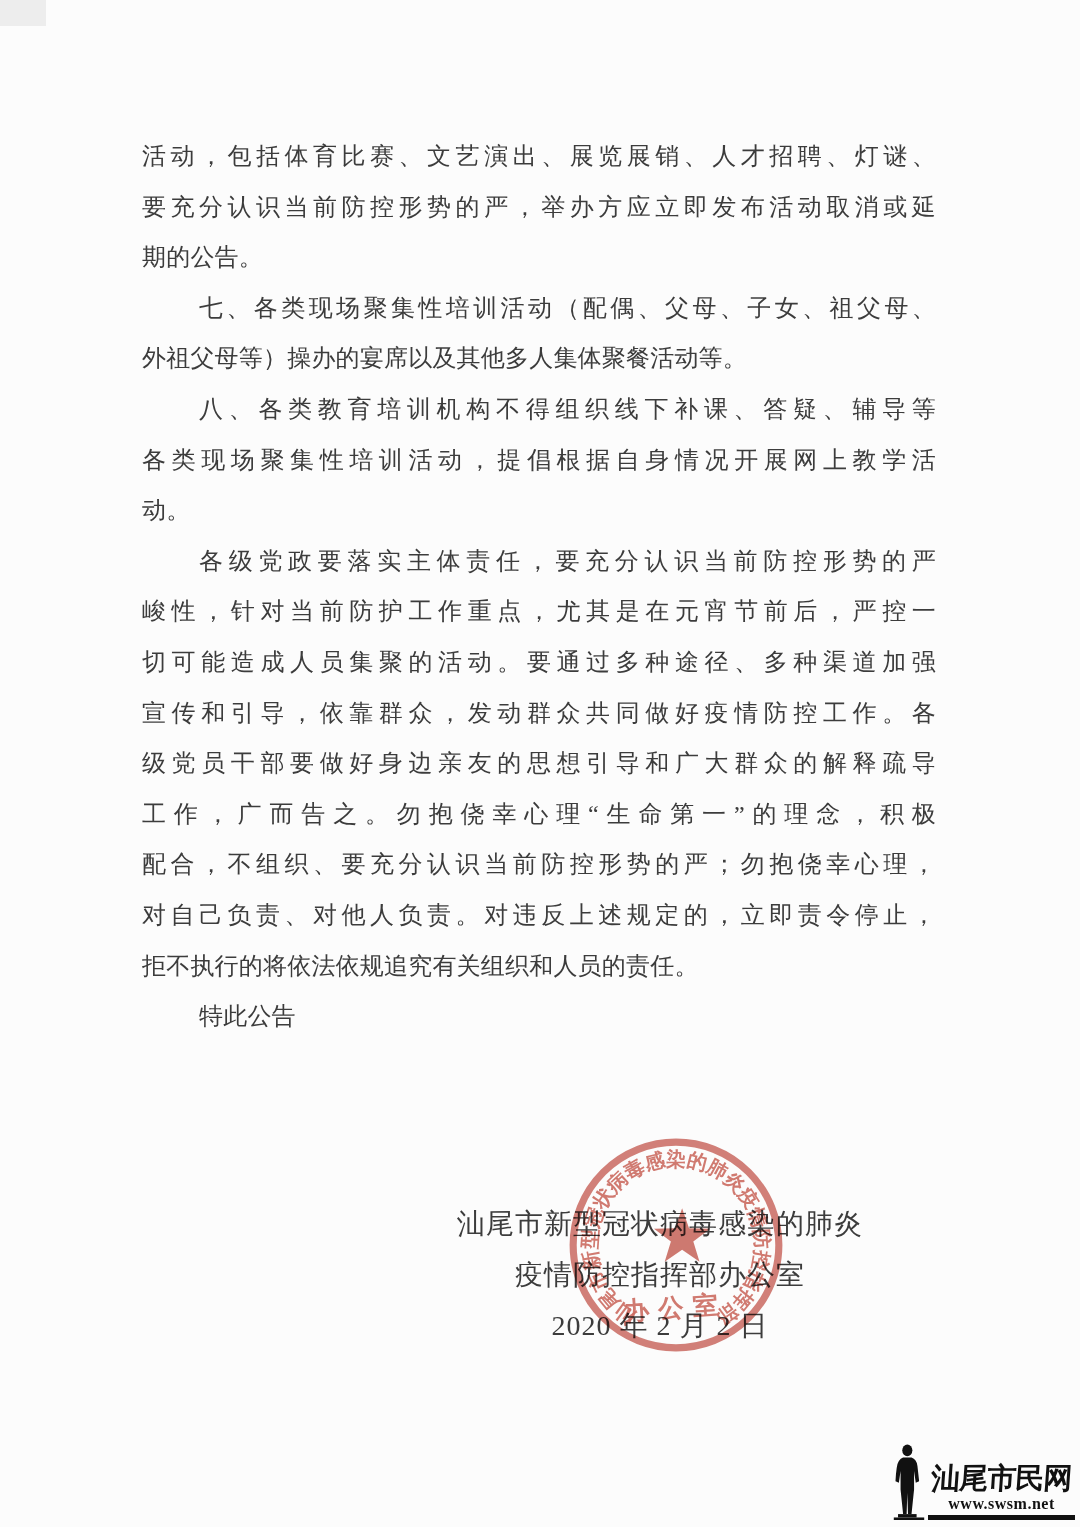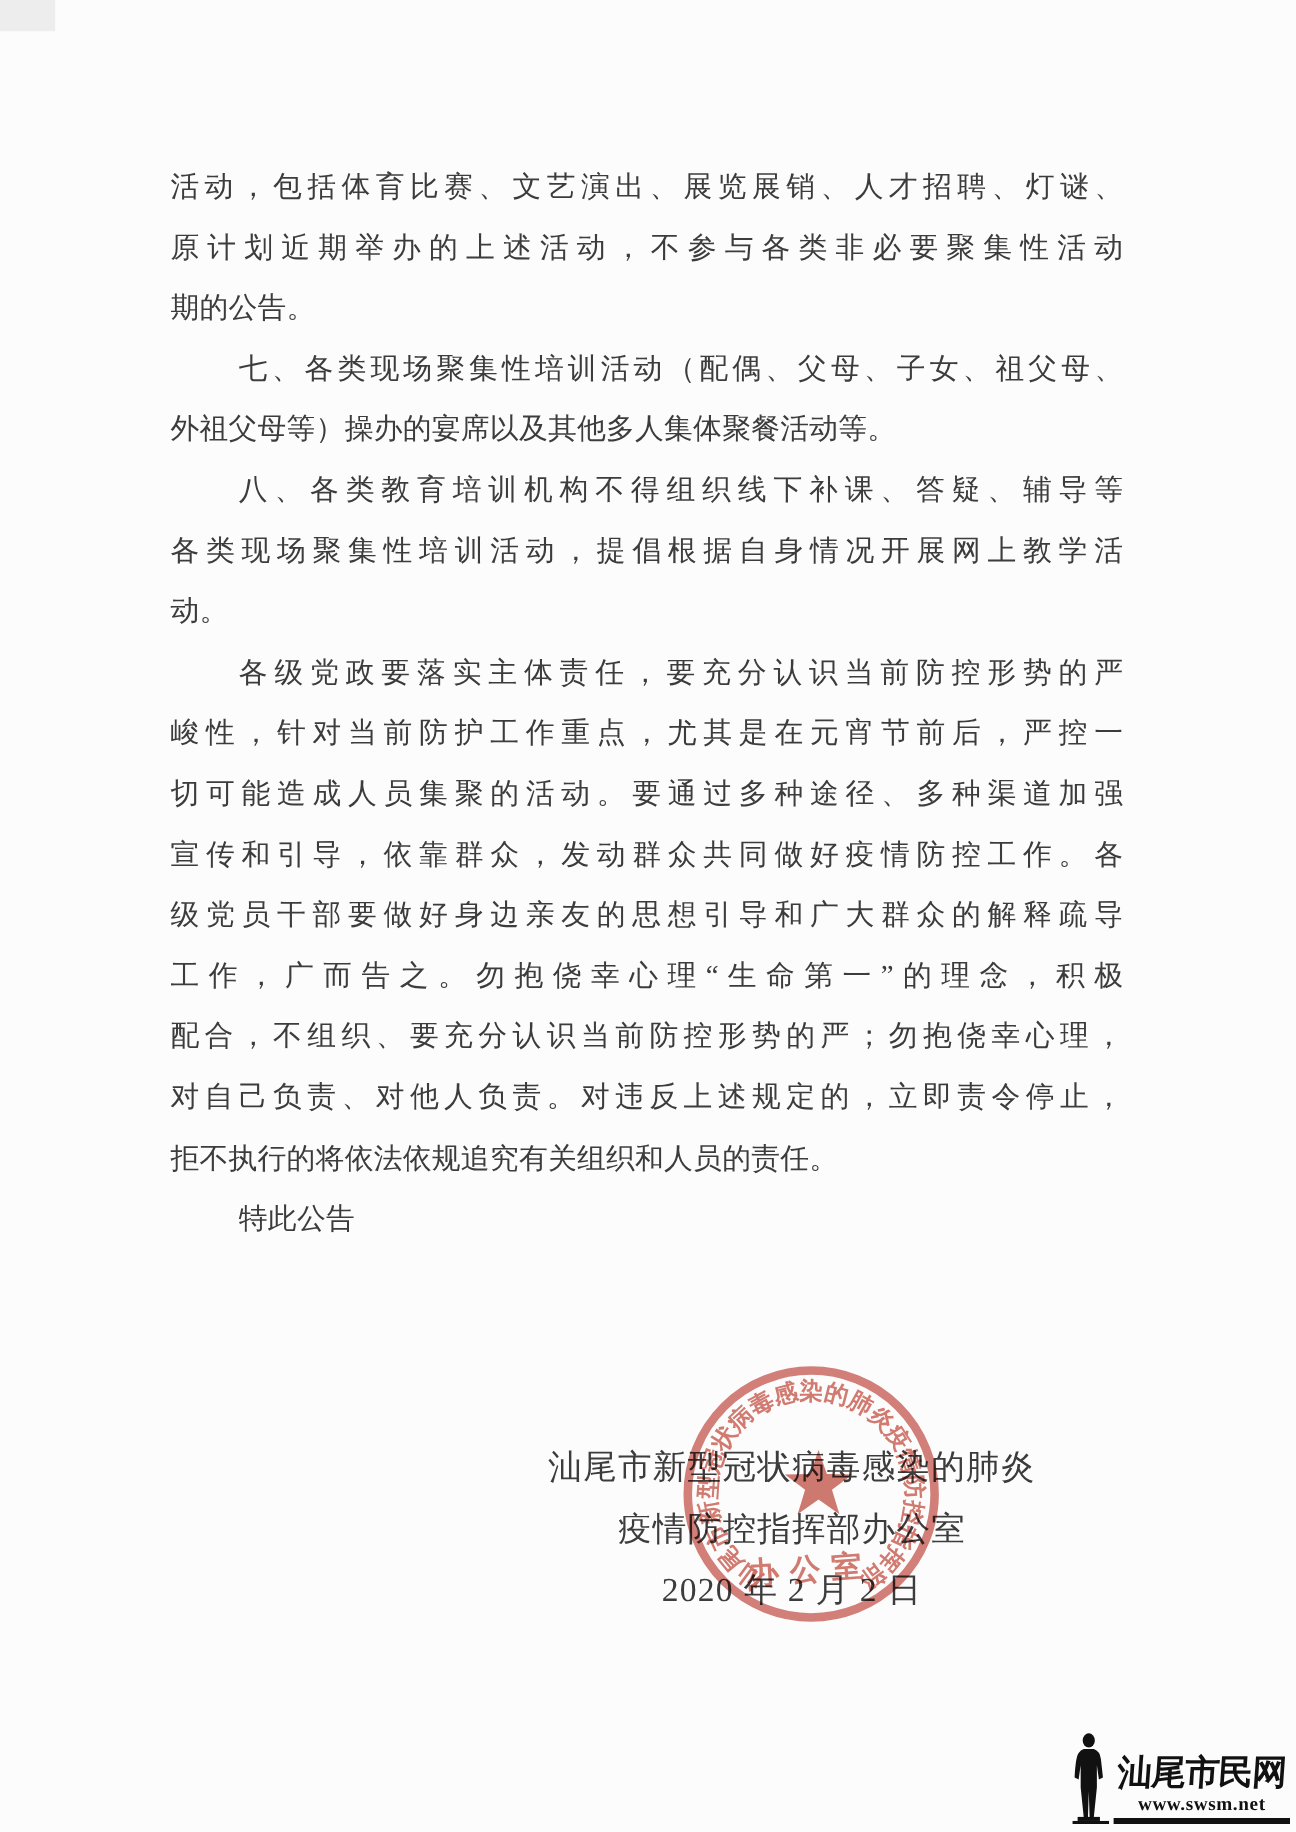--- a/index.html
+++ b/index.html
@@ -80,21 +80,21 @@
     font-family: "Liberation Serif", serif;
   }
 </style>
 </head>
 <body>
 
 <div class="scan-artifact"></div>
 
 <div class="doc-body">
   <div class="line jl">活动，包括体育比赛、文艺演出、展览展销、人才招聘、灯谜、</div>
-  <div class="line jl">原计划近期举办的上述活动，不参与各类非必要聚集性活动</div>
+  <div class="line jl">要充分认识当前防控形势的严，举办方应立即发布活动取消或延</div>
   <div class="line">期的公告。</div>
   <div class="line jl ind">七、各类现场聚集性培训活动（配偶、父母、子女、祖父母、</div>
   <div class="line">外祖父母等）操办的宴席以及其他多人集体聚餐活动等。</div>
   <div class="line jl ind">八、各类教育培训机构不得组织线下补课、答疑、辅导等</div>
   <div class="line jl">各类现场聚集性培训活动，提倡根据自身情况开展网上教学活</div>
   <div class="line">动。</div>
   <div class="line jl ind">各级党政要落实主体责任，要充分认识当前防控形势的严</div>
   <div class="line jl">峻性，针对当前防护工作重点，尤其是在元宵节前后，严控一</div>
   <div class="line jl">切可能造成人员集聚的活动。要通过多种途径、多种渠道加强</div>
   <div class="line jl">宣传和引导，依靠群众，发动群众共同做好疫情防控工作。各</div>

